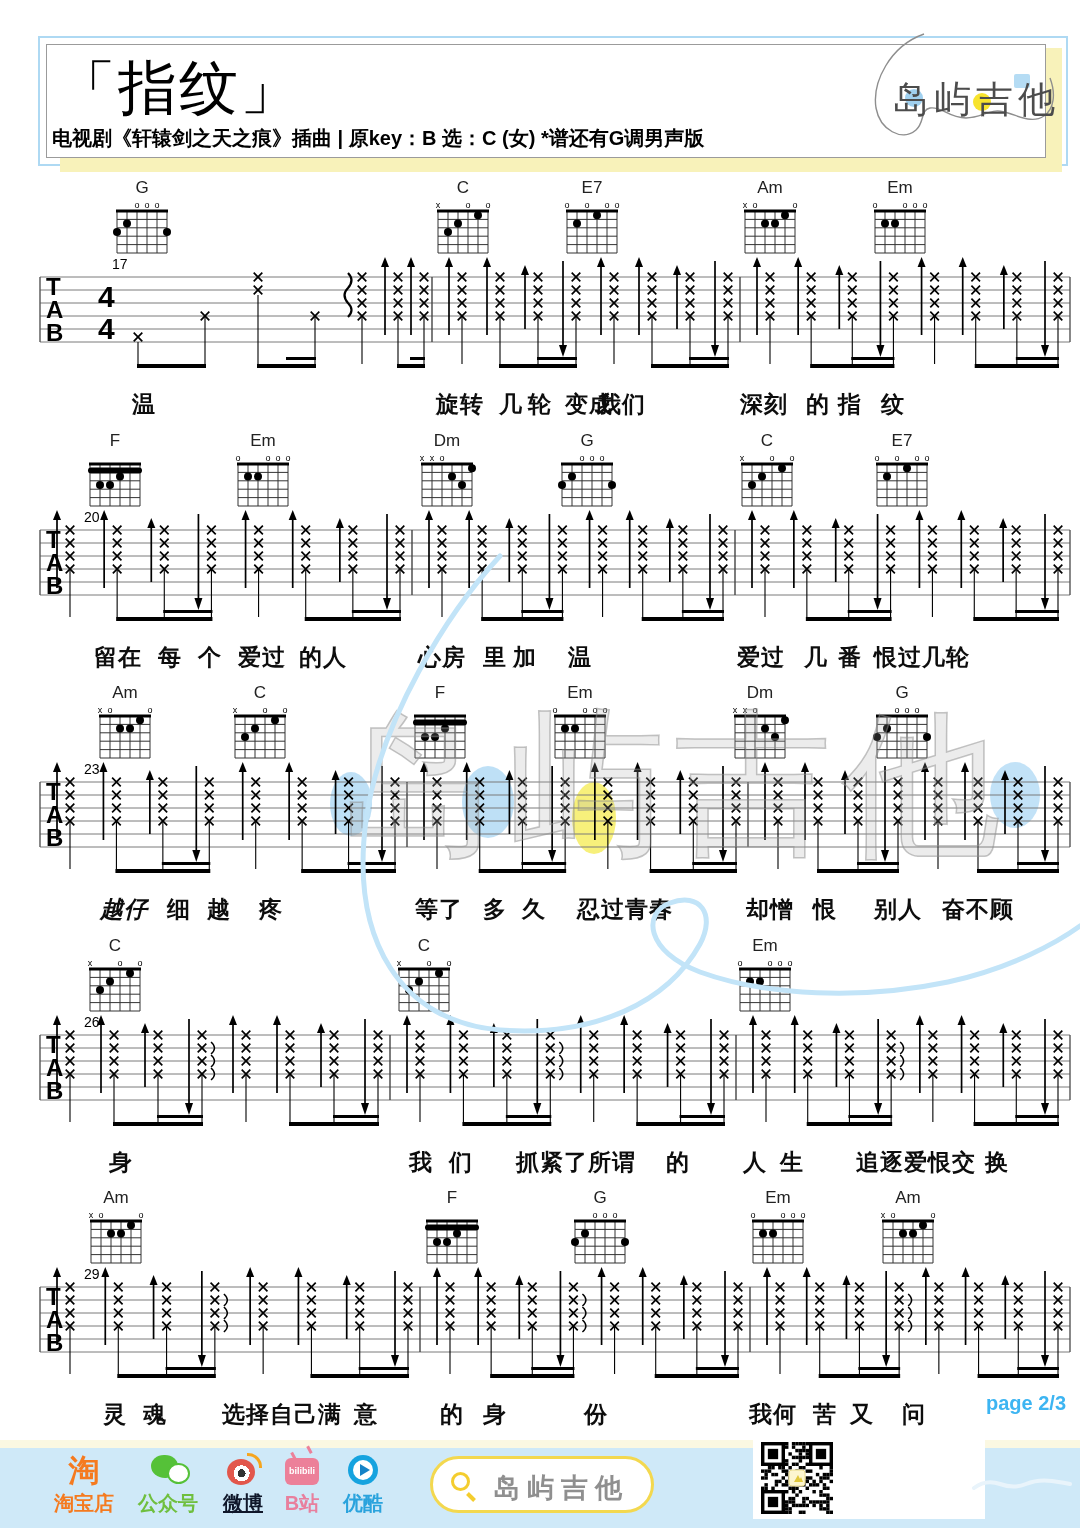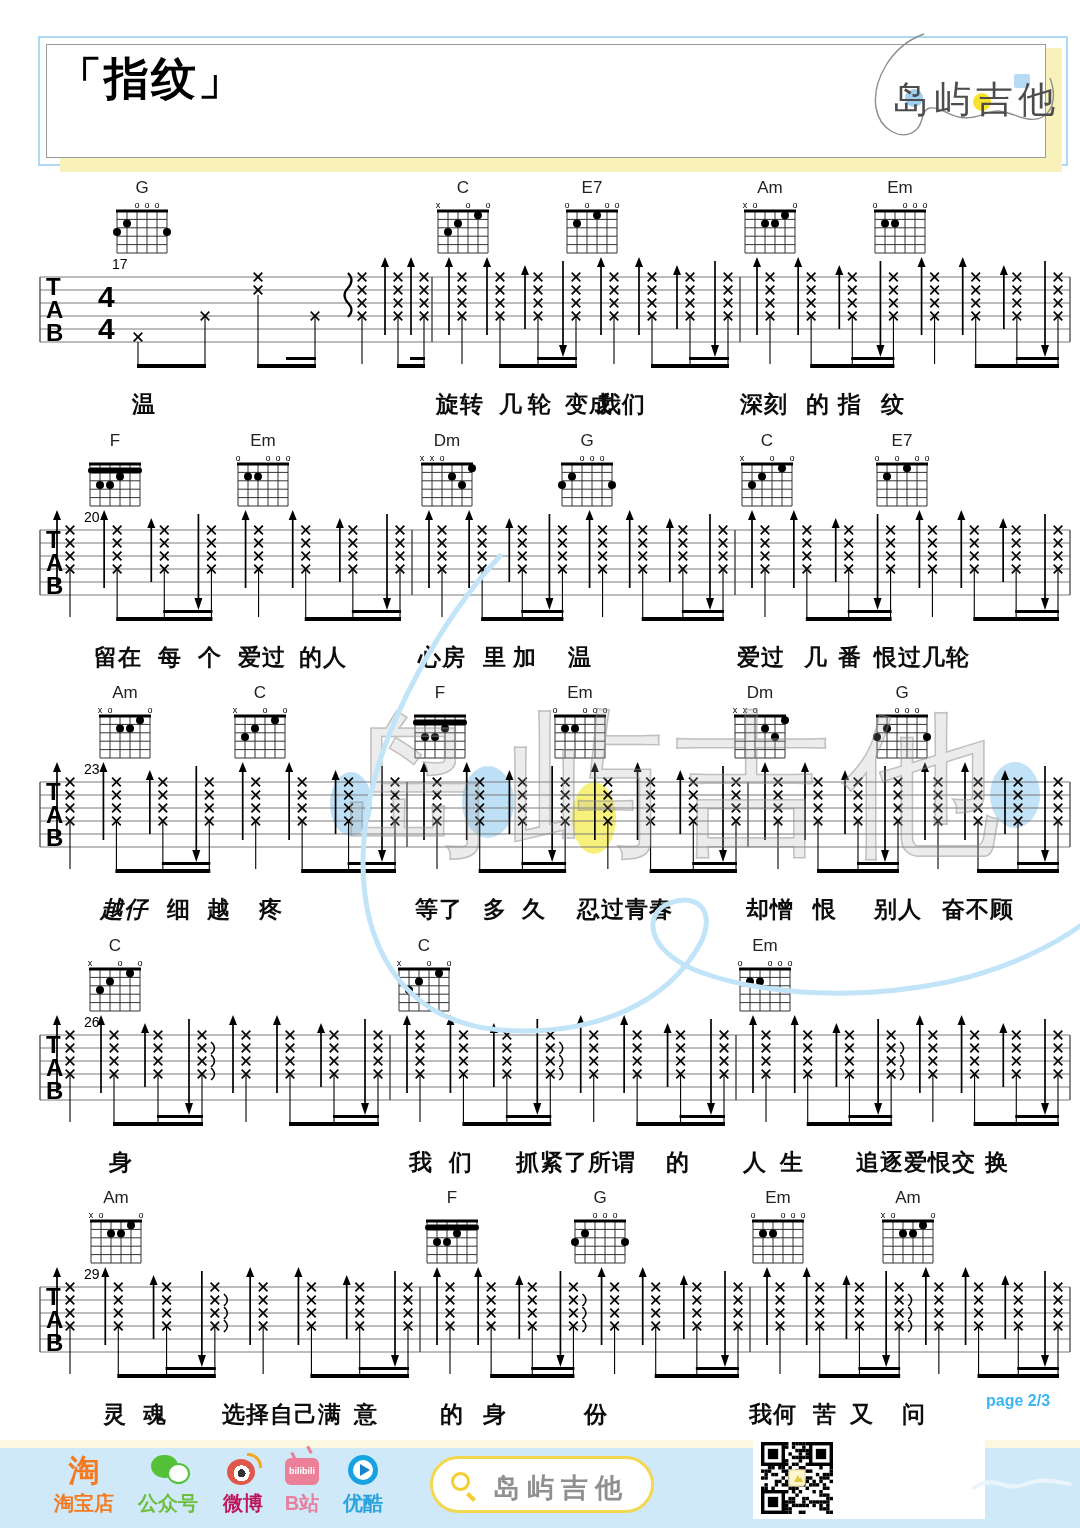--- a/index.html
+++ b/index.html
@@ -3,41 +3,41 @@
 <meta charset="utf-8">
 <style>
   html,body{margin:0;padding:0;background:#fff;}
   *{box-sizing:border-box;font-family:"Liberation Sans","DejaVu Sans",sans-serif;}
   .page{position:relative;width:1080px;height:1528px;background:#fff;overflow:hidden;}
 
   
   .hdr-blue{position:absolute;left:38px;top:36px;width:1030px;height:130px;border:2px solid #aed9f3;background:#fff;}
   .hdr-yellow{position:absolute;left:60px;top:48px;width:1002px;height:124px;background:#f8f2ba;}
   .hdr-card{position:absolute;left:46px;top:44px;width:1000px;height:114px;background:#fff;border:1px solid #9b9b9b;}
-  .title{position:absolute;left:10px;top:4px;font-size:45px;font-weight:700;letter-spacing:2px;color:#000;text-align:center;}
+  .title{position:absolute;left:10px;top:4px;font-size:59px;font-weight:400;letter-spacing:2px;color:#000;text-align:center;}
   .credits{position:absolute;left:168px;top:46px;font-size:20px;font-weight:700;color:#000;}
   .subtitle{position:absolute;left:5px;top:80px;font-size:20px;font-weight:700;color:#000;}
   .logo{position:absolute;left:862px;top:22px;width:205px;height:138px;z-index:4;}
   .logo svg{position:absolute;left:0;top:0;}
 
   
   #score{position:absolute;left:0;top:0;width:1080px;height:1450px;z-index:2;}
   .chord-label{position:absolute;width:66px;text-align:center;font-size:17px;font-weight:500;color:#222;}
   .chord-svg{position:absolute;}
   .staff-svg{position:absolute;left:0;}
   .lyric{position:absolute;font-size:23px;font-weight:700;letter-spacing:1px;color:#0d0d0d;white-space:nowrap;}
 
   
   .wm-blob{position:absolute;border-radius:50%;z-index:1;}
   .wm-text{position:absolute;left:338px;top:680px;z-index:3;font-size:158px;letter-spacing:10px;
            color:rgba(170,170,170,0.22);-webkit-text-stroke:1.5px rgba(140,140,140,0.5);
            pointer-events:none;white-space:nowrap;}
   .wm-curve{position:absolute;left:0;top:0;z-index:3;pointer-events:none;}
 
-  .page-label{position:absolute;left:986px;top:1392px;font-size:16px;font-weight:600;color:#3db5f2;z-index:4;}
+  .page-label{position:absolute;left:986px;top:1392px;font-size:20px;font-weight:600;color:#3db5f2;z-index:4;}
 
   
   .pre-footer{position:absolute;left:0;top:1440px;width:1080px;height:8px;background:#fbf8e2;}
   .footer{position:absolute;left:0;top:1448px;width:1080px;height:80px;background:#cfe9f8;z-index:5;}
   .s-item{position:absolute;top:4px;text-align:center;}
   .s-label{font-size:20px;font-weight:700;margin-top:1px;}
   .ic{height:37px;position:relative;}
   .ic-taobao{color:#f57a1f;font-size:31px;font-weight:900;line-height:37px;}
   .ic-wechat::before{content:"";position:absolute;left:calc(50% - 17px);top:3px;width:27px;height:23px;background:#55c138;border-radius:50% 50% 46% 54%;}
   .ic-wechat::after{content:"";position:absolute;left:calc(50% - 1px);top:11px;width:19px;height:17px;background:#fff;border:2px solid #55c138;border-radius:50%;}
@@ -61,20 +61,21 @@
 </style>
 </head>
 <body>
 
 <div class="page">
 
   <div class="hdr-blue"></div>
   <div class="hdr-yellow"></div>
   <div class="hdr-card">
     <div class="title">「指纹」</div>
+    <div class="subtitle">电视剧《轩辕剑之天之痕》插曲 | 原key：B 选：C (女) *谱还有G调男声版</div>
   </div>
   <div class="logo">
     <svg width="205" height="138" viewBox="0 0 205 138">
       <path d="M 62,12 C 28,24 10,60 14,86 C 18,108 40,120 54,108 C 63,100 58,88 68,86 C 80,84 86,96 104,96 C 120,96 128,86 142,90 C 158,94 170,102 182,94 C 192,87 194,72 188,56" fill="none" stroke="#8e8e8e" stroke-width="1.4"></path>
       <circle cx="52" cy="76" r="9" fill="#8fc8ec" opacity="0.85"></circle>
       <circle cx="120" cy="80" r="9" fill="#f7e32e"></circle>
       <rect x="152" y="52" width="16" height="14" rx="2" fill="#b5dcf4"></rect>
       <text x="30" y="90" font-size="37" letter-spacing="5" fill="#4c4c4c" font-weight="300">岛屿吉他</text>
     </svg>
   </div>
@@ -1673,21 +1674,21 @@
         <div class="s-item" style="left: 48px; width: 72px;">
           <div class="ic ic-taobao">淘</div>
           <div class="s-label" style="color: rgb(245, 122, 31);">淘宝店</div>
         </div>
         <div class="s-item" style="left: 132px; width: 72px; text-align: center;">
           <div class="ic ic-wechat"></div>
           <div class="s-label" style="color: rgb(111, 191, 62);">公众号</div>
         </div>
         <div class="s-item" style="left: 210px; width: 66px;">
           <div class="ic ic-weibo"></div>
-          <div class="s-label" style="color: #be185d;">微博</div>
+          <div class="s-label" style="color: #0f172a; text-decoration: underline;">微博</div>
         </div>
         <div class="s-item" style="left: 272px; width: 60px;">
           <div class="ic ic-bilibili">
             <div class="ic-glyph">bilibili</div>
           </div>
           <div class="s-label" style="color: rgb(232, 127, 157);">B站</div>
         </div>
         <div class="s-item" style="left: 330px; width: 66px;">
           <div class="ic ic-youku">
             <div class="ic-tri"></div>

